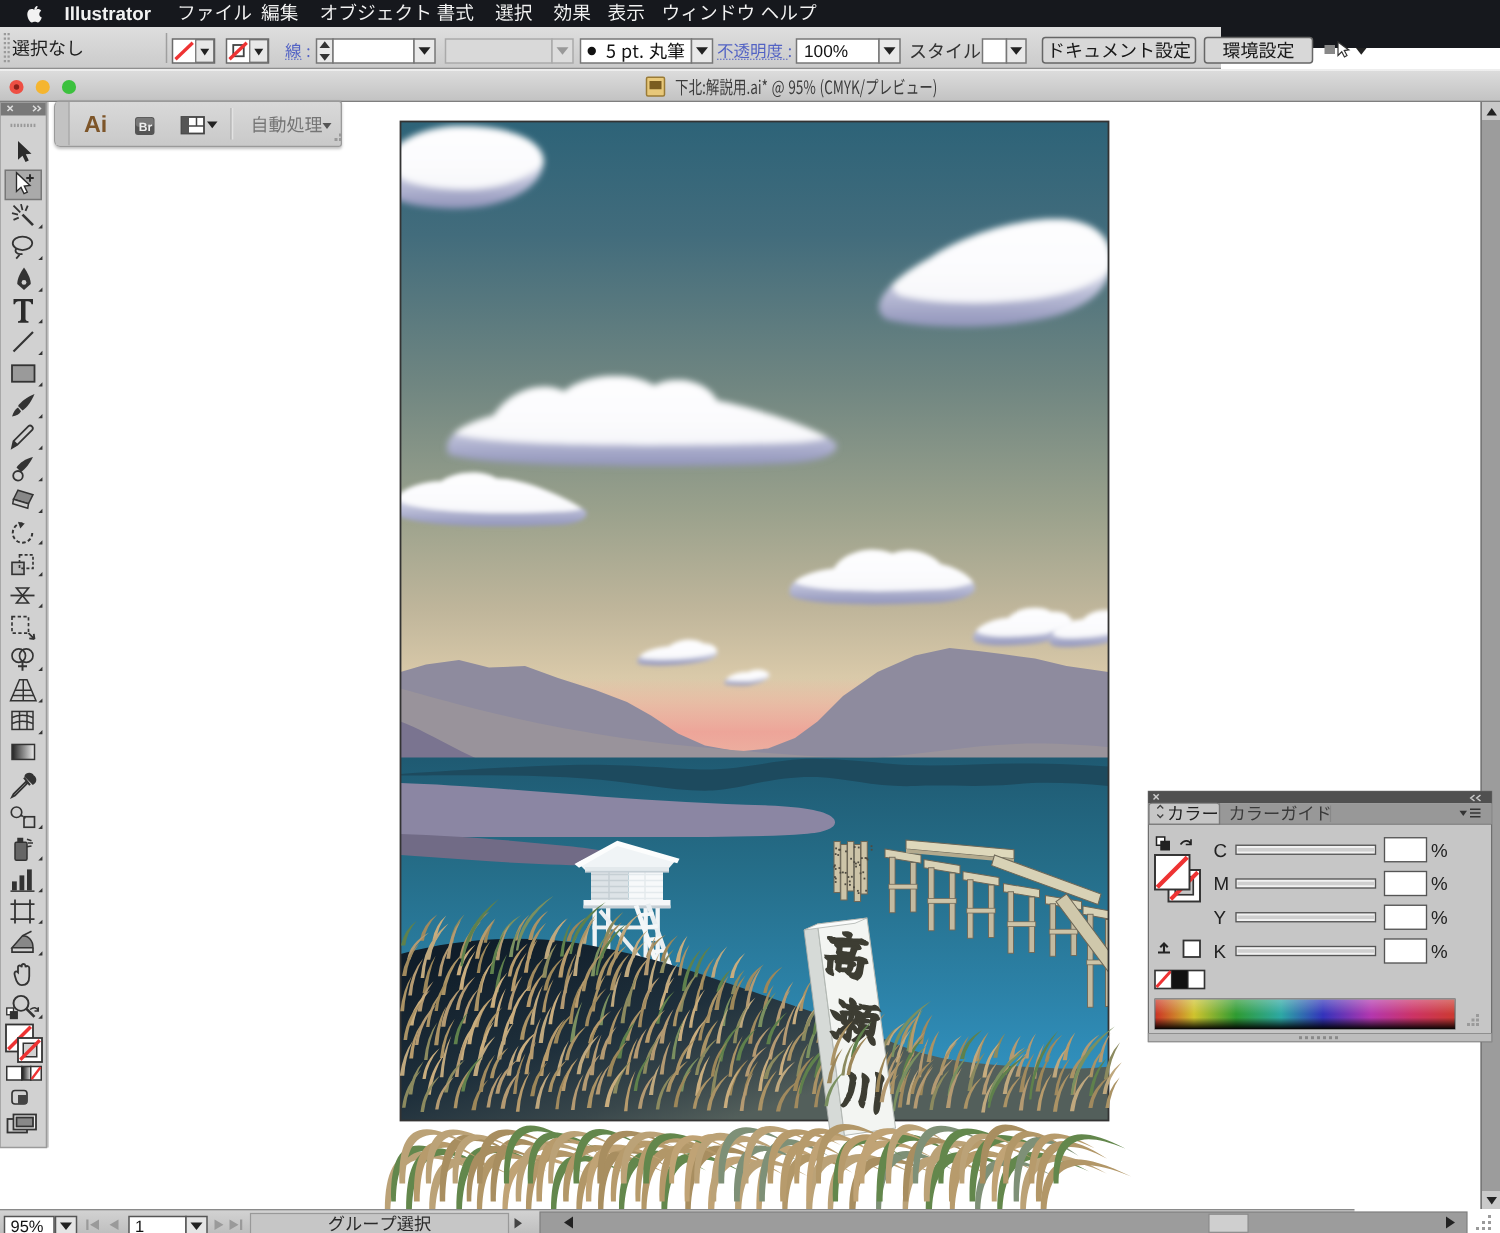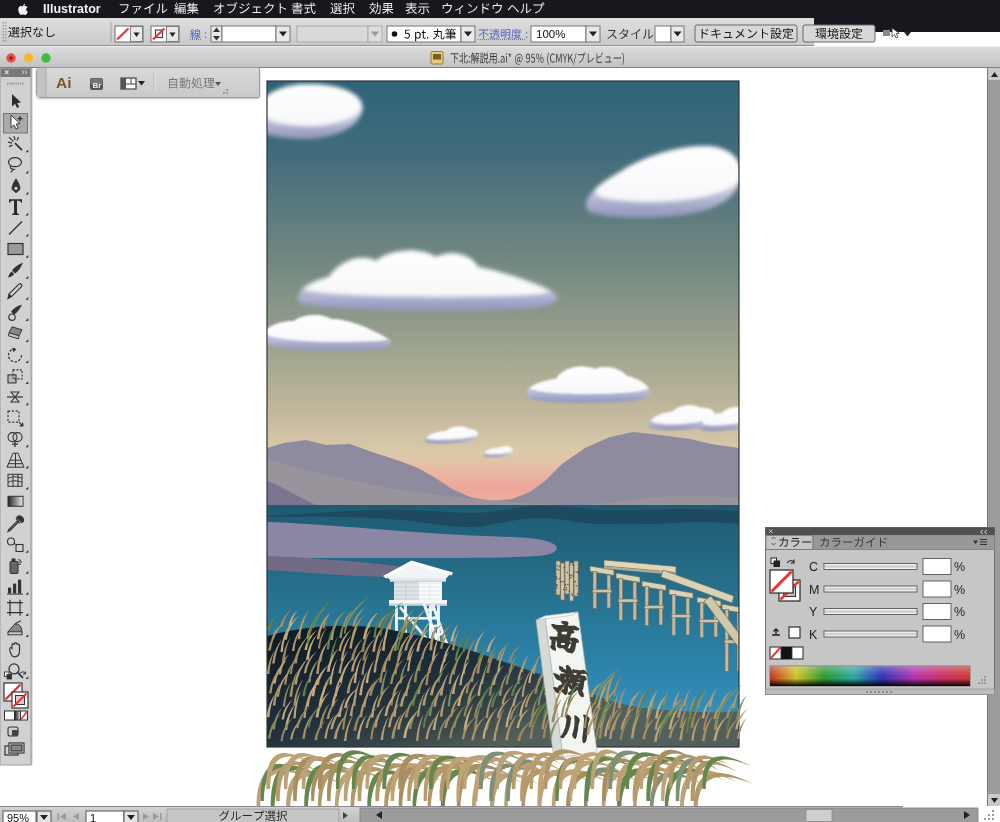--- a/index.html
+++ b/index.html
@@ -996,21 +996,21 @@
           <rect x="8" y="0" width="10" height="9" rx="2" fill="none" stroke="#333" stroke-width="1.1"></rect>
           <rect x="12" y="3" width="6" height="6" fill="#444"></rect>
         </g>
         <g transform="translate(0,60)" fill="none" stroke="#333" stroke-width="1.2">
           <rect x="5" y="3" width="13" height="9" fill="#d1d1d1"></rect>
           <rect x="9" y="0" width="15" height="10" fill="#eee"></rect>
           <rect x="11" y="2" width="11" height="6" fill="#888"></rect>
         </g>
       </g>
     </svg>
-    <div class="abs" style="left:36px;top:67px;width:224px;height:31px;background:linear-gradient(#d9d9d9,#c9c9c9);border:1px solid #9a9a9a;border-radius:4px 2px 2px 4px;box-shadow:0 1px 2px rgba(0,0,0,0.25)">
+    <div class="abs" style="left:36px;top:67px;width:192px;height:31px;background:linear-gradient(#d9d9d9,#c9c9c9);border:1px solid #9a9a9a;border-radius:4px 2px 2px 4px;box-shadow:0 1px 2px rgba(0,0,0,0.25)">
       <svg class="abs" style="left:0;top:0" width="194" height="29" viewBox="0 0 194 29">
         <rect x="0" y="0" width="9" height="29" fill="#c2c2c2"></rect>
         <line x1="9" y1="0" x2="9" y2="29" stroke="#aaa"></line>
         <text x="19" y="20" font-size="15.5" font-weight="bold" fill="#7d5529" font-family="Liberation Sans">Ai</text>
         <rect x="53" y="10" width="13" height="12" rx="2" fill="#555"></rect>
         <rect x="53.5" y="10.5" width="12" height="6" rx="2" fill="#777"></rect>
         <text x="55.5" y="19.5" font-size="8" font-weight="bold" fill="#eee" font-family="Liberation Sans">Br</text>
         <g stroke="#444" fill="#fff">
           <rect x="84" y="10" width="15" height="11" stroke-width="1.2"></rect>
           <rect x="84" y="10" width="5" height="11" fill="#555" stroke="none"></rect>

